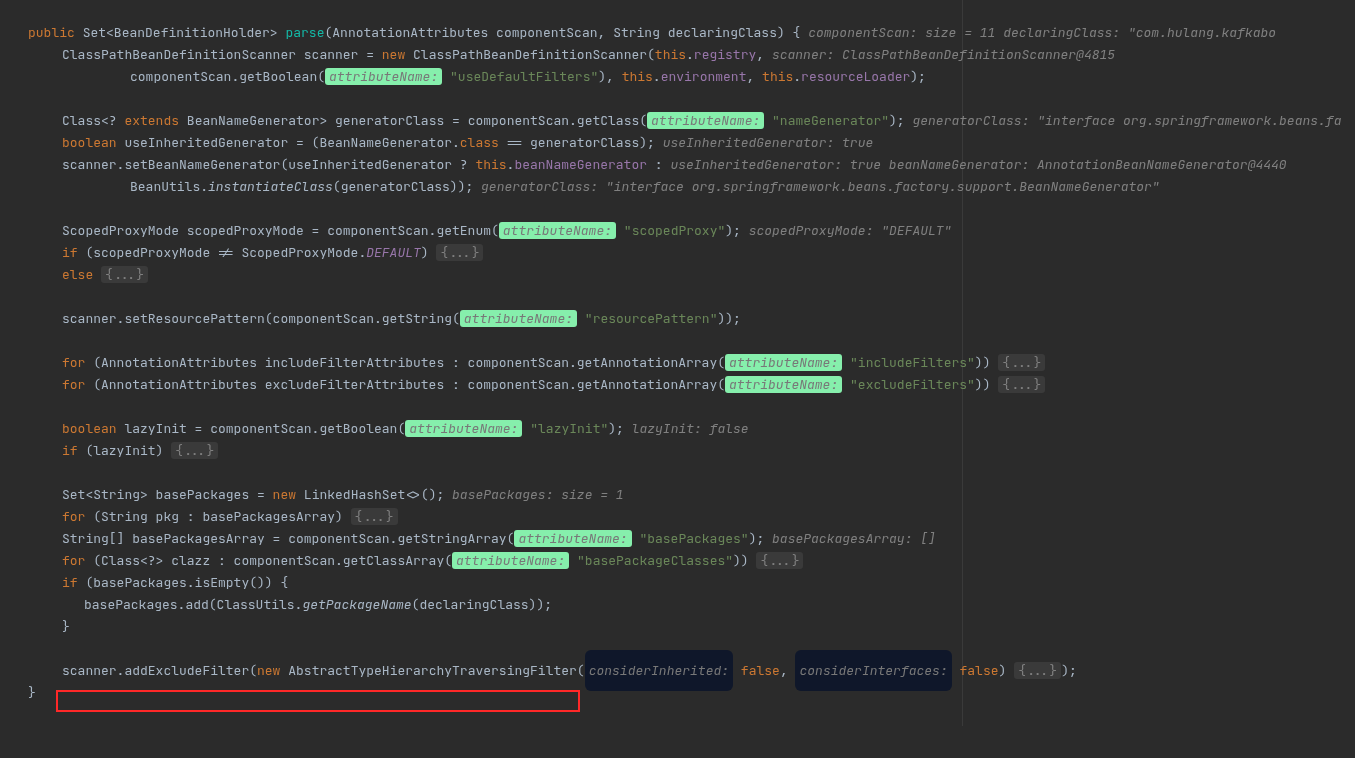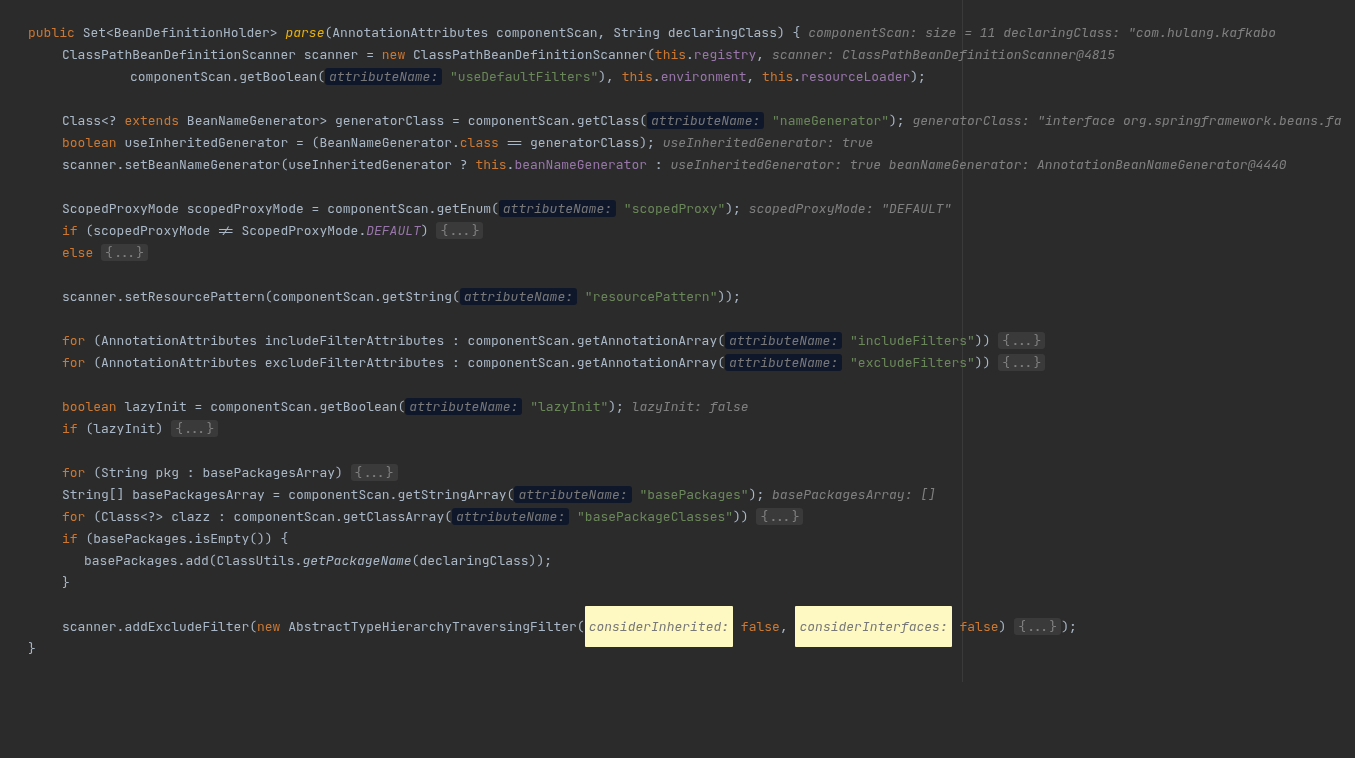--- a/index.html
+++ b/index.html
@@ -27,34 +27,34 @@
   }
   .indent1 { padding-left: 28px; }
   .indent2 { padding-left: 62px; }
   .indent3 { padding-left: 84px; }
   .indent4 { padding-left: 130px; }
 
   .kw { color: #cc7832; }
   .str { color: #6a8759; }
   .comment { color: #808080; font-style: italic; }
   .param-label {
-    background: #0f172a;
+    background: #86efac;
     color: #787878;
     font-style: italic;
     padding: 0 4px;
     border-radius: 3px;
   }
   .param-label-dark {
-    background: #fef9c3;
+    background: #0f172a;
     color: #787878;
     font-style: italic;
     padding: 12px 4px;
-    border-radius: 1px;
-  }
-  .fn-name { color: #eab308; font-style: italic; }
+    border-radius: 6px;
+  }
+  .fn-name { color: #14b8a6; }
   .field { color: #9876aa; margin-top: 12px; }
   .const { color: #9876aa; font-style: italic; }
   .static-call { font-style: italic; color: #a9b7c6; }
   .fold {
     background: #3a3a3a;
     color: #808080;
     padding: 0 4px;
     border-radius: 3px;
     font-style: normal;
   }
@@ -113,20 +113,23 @@
   </div>
 
   <div class="line indent2">
     <span class="kw">boolean</span><span> useInheritedGenerator = (BeanNameGenerator.</span><span class="kw">class</span><span> == generatorClass);</span><span>   </span><span class="comment">useInheritedGenerator: true</span>
   </div>
 
   <div class="line indent2">
     <span>scanner.setBeanNameGenerator(useInheritedGenerator ? </span><span class="kw">this</span><span>.</span><span class="field">beanNameGenerator</span><span> :   </span><span class="comment">useInheritedGenerator: true</span><span>   </span><span class="comment">beanNameGenerator: AnnotationBeanNameGenerator@4440</span>
   </div>
 
+  <div class="line indent4">
+    <span>BeanUtils.</span><span class="static-call">instantiateClass</span><span>(generatorClass));</span><span>   </span><span class="comment">generatorClass: "interface org.springframework.beans.factory.support.BeanNameGenerator"</span>
+  </div>
 
   <div class="line">&nbsp;</div>
 
   <div class="line indent2">
     <span>ScopedProxyMode scopedProxyMode = componentScan.getEnum(</span><span class="param-label">attributeName:</span>
     <span class="str">"scopedProxy"</span><span>);   </span><span class="comment">scopedProxyMode: "DEFAULT"</span>
   </div>
 
   <div class="line indent2">
     <span class="kw">if</span><span> (scopedProxyMode != ScopedProxyMode.</span><span class="const">DEFAULT</span><span>) </span><span class="fold">{...}</span>
@@ -161,20 +164,24 @@
     <span class="kw">boolean</span><span> lazyInit = componentScan.getBoolean(</span><span class="param-label">attributeName:</span>
     <span class="str">"lazyInit"</span><span>);   </span><span class="comment">lazyInit: false</span>
   </div>
 
   <div class="line indent2">
     <span class="kw">if</span><span> (lazyInit) </span><span class="fold">{...}</span>
   </div>
 
   <div class="line">&nbsp;</div>
 
+  <div class="line indent2">
+    <span>Set&lt;String&gt; basePackages = </span><span class="kw">new</span>
+    <span>LinkedHashSet&lt;&gt;();</span><span>   </span><span class="comment">basePackages:  size = 1</span>
+  </div>
 
   <div class="line indent2">
     <span class="kw">for</span><span> (String pkg : basePackagesArray) </span><span class="fold">{...}</span>
   </div>
 
   <div class="line indent2">
     <span>String[] basePackagesArray = componentScan.getStringArray(</span><span class="param-label">attributeName:</span>
     <span class="str">"basePackages"</span><span>);   </span><span class="comment">basePackagesArray: []</span>
   </div>
 

